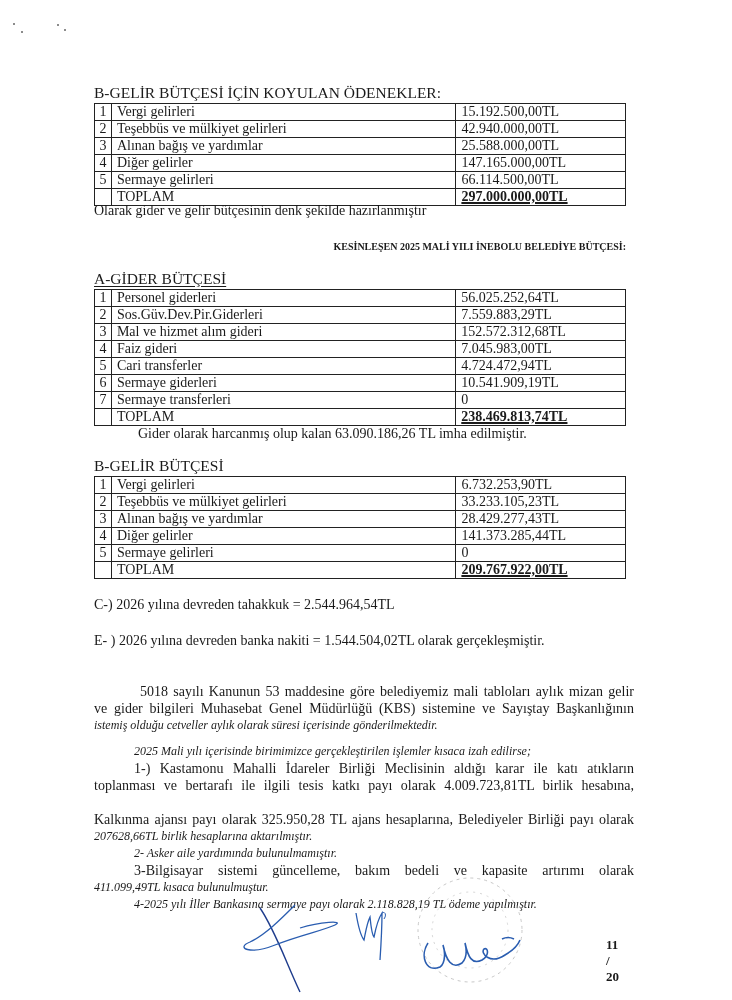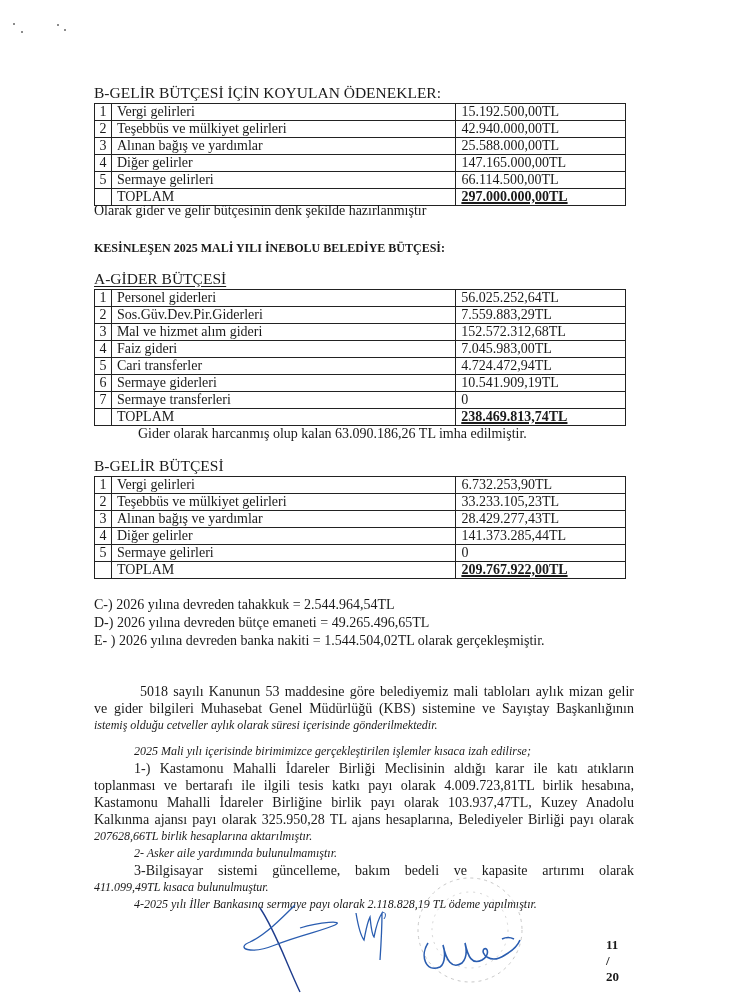--- a/index.html
+++ b/index.html
@@ -2,21 +2,21 @@
 <html><head>
 <meta charset="utf-8">
 <style>
   html, body { margin: 0; padding: 0; background: #ffffff; }
   body { width: 732px; height: 1000px; position: relative; overflow: hidden;
          font-family: "Liberation Serif", "DejaVu Serif", serif; color: #1a1a1a; }
   .page { position: absolute; left: 0; top: 0; width: 584px; height: 1000px; }
   .dot { position: absolute; width: 2px; height: 2px; border-radius: 50%; background: #666; }
 
   .heading { position: absolute; left: 94px; font-size: 15.5px; text-decoration: underline; text-underline-offset: 2px; white-space: nowrap; }
-  .center-title { position: absolute; left: 94px; width: 532px; text-align: left; font-weight: bold; font-size: 12px; white-space: nowrap; }
+  .center-title { position: absolute; left: 94px; width: 532px; text-align: right; font-weight: bold; font-size: 10px; white-space: nowrap; }
 
   table.budget { position: absolute; left: 94px; width: 532px; border-collapse: collapse; font-size: 14px; }
   table.budget td { border: 1px solid #222; padding: 0 5px; height: 16px; line-height: 16px; white-space: nowrap; }
   table.budget td.num { width: 10px; text-align: center; padding: 0 3px; }
   table.budget td.label { width: 338px; }
   table.budget td.val { width: 160px; }
   table.budget tr.total td.val { font-weight: bold; text-decoration: underline; text-decoration-thickness: 1.5px; }
 
   .line { position: absolute; font-size: 14px; white-space: nowrap; }
   .para-line { position: absolute; font-size: 12px; white-space: nowrap; font-style: italic; }
@@ -150,31 +150,29 @@
         </tr>
         <tr class="total">
           <td class="num"></td>
           <td class="label">TOPLAM</td>
           <td class="val">209.767.922,00TL</td>
         </tr>
       </tbody>
   </table>
 
   <div class="line" style="left:94px;top:597px">C-)  2026 yılına devreden tahakkuk =   2.544.964,54TL</div>
-  <div class="line" style="left:94px;top:615px">D-)  2026 yılına devreden bütçe emaneti = 49.265.496,65TL</div>
   <div class="line" style="left:94px;top:633px">E- ) 2026 yılına devreden banka nakiti = 1.544.504,02TL olarak gerçekleşmiştir.</div>
 
   <div class="justify-line" style="top:684px;left:140px;width:494px">5018 sayılı Kanunun 53 maddesine göre belediyemiz mali tabloları aylık mizan gelir</div>
   <div class="justify-line" style="top:701px">ve gider bilgileri Muhasebat Genel Müdürlüğü (KBS) sistemine ve Sayıştay Başkanlığının</div>
   <div class="para-line" style="left:94px;top:718px">istemiş olduğu cetveller aylık olarak süresi içerisinde gönderilmektedir.</div>
 
   <div class="para-line" style="left:134px;top:744px">2025 Mali yılı içerisinde birimimizce gerçekleştirilen işlemler kısaca izah edilirse;</div>
   <div class="justify-line" style="top:761px;left:134px;width:500px">1-) Kastamonu Mahalli İdareler Birliği Meclisinin aldığı karar ile katı atıkların</div>
   <div class="justify-line" style="top:778px">toplanması ve bertarafı ile ilgili tesis katkı payı olarak 4.009.723,81TL birlik hesabına,</div>
-  <div class="justify-line" style="top:795px">Kastamonu Mahalli İdareler Birliğine birlik payı olarak 103.937,47TL, Kuzey Anadolu</div>
   <div class="justify-line" style="top:812px">Kalkınma ajansı payı olarak 325.950,28 TL ajans hesaplarına,  Belediyeler Birliği payı olarak</div>
   <div class="para-line" style="left:94px;top:829px">207628,66TL birlik hesaplarına aktarılmıştır.</div>
   <div class="para-line" style="left:134px;top:846px">2- Asker aile yardımında bulunulmamıştır.</div>
   <div class="justify-line" style="top:863px;left:134px;width:500px">3-Bilgisayar sistemi güncelleme, bakım bedeli ve kapasite artırımı olarak</div>
   <div class="para-line" style="left:94px;top:880px">411.099,49TL kısaca bulunulmuştur.</div>
   <div class="para-line" style="left:134px;top:897px">4-2025 yılı İller Bankasına sermaye payı olarak 2.118.828,19 TL ödeme yapılmıştır.</div>
 
   <svg class="sig" style="left:405px;top:870px" width="130" height="120" viewBox="0 0 130 120">
     <circle cx="65" cy="60" r="52" fill="none" stroke="#c8c8c8" stroke-width="1" stroke-dasharray="3 4"></circle>
     <circle cx="65" cy="60" r="38" fill="none" stroke="#d6d6d6" stroke-width="1" stroke-dasharray="2 5"></circle>

